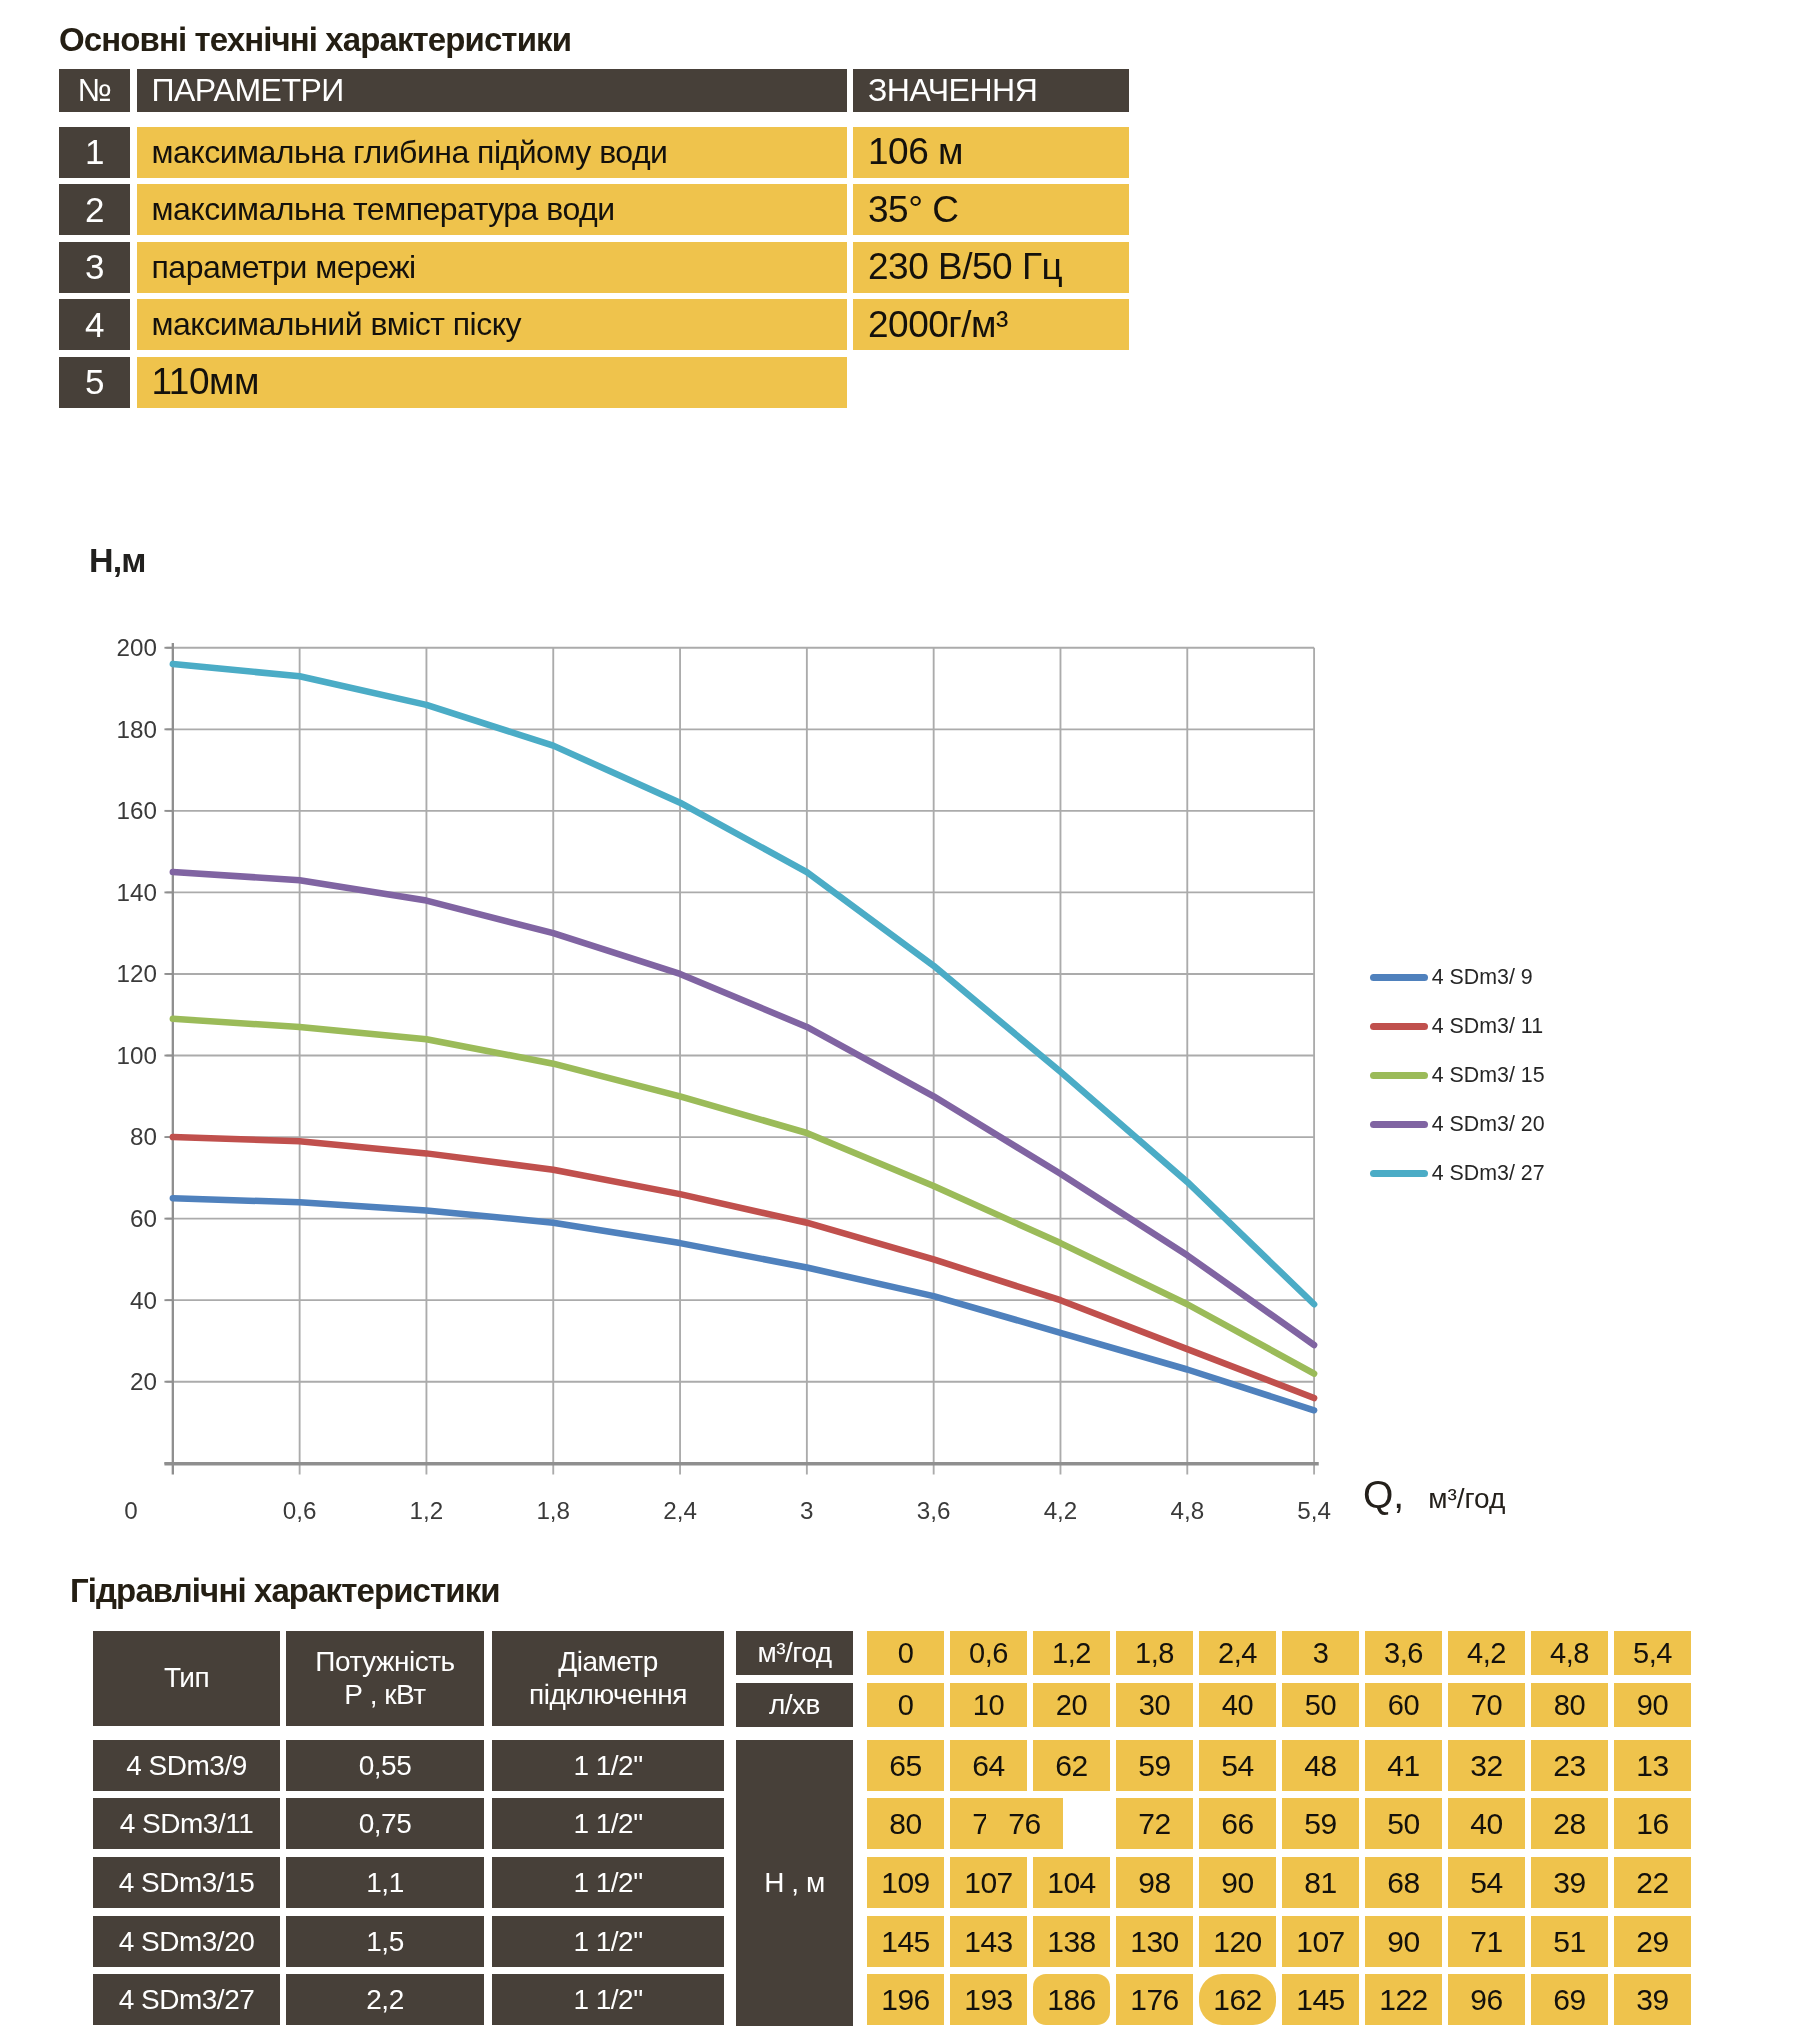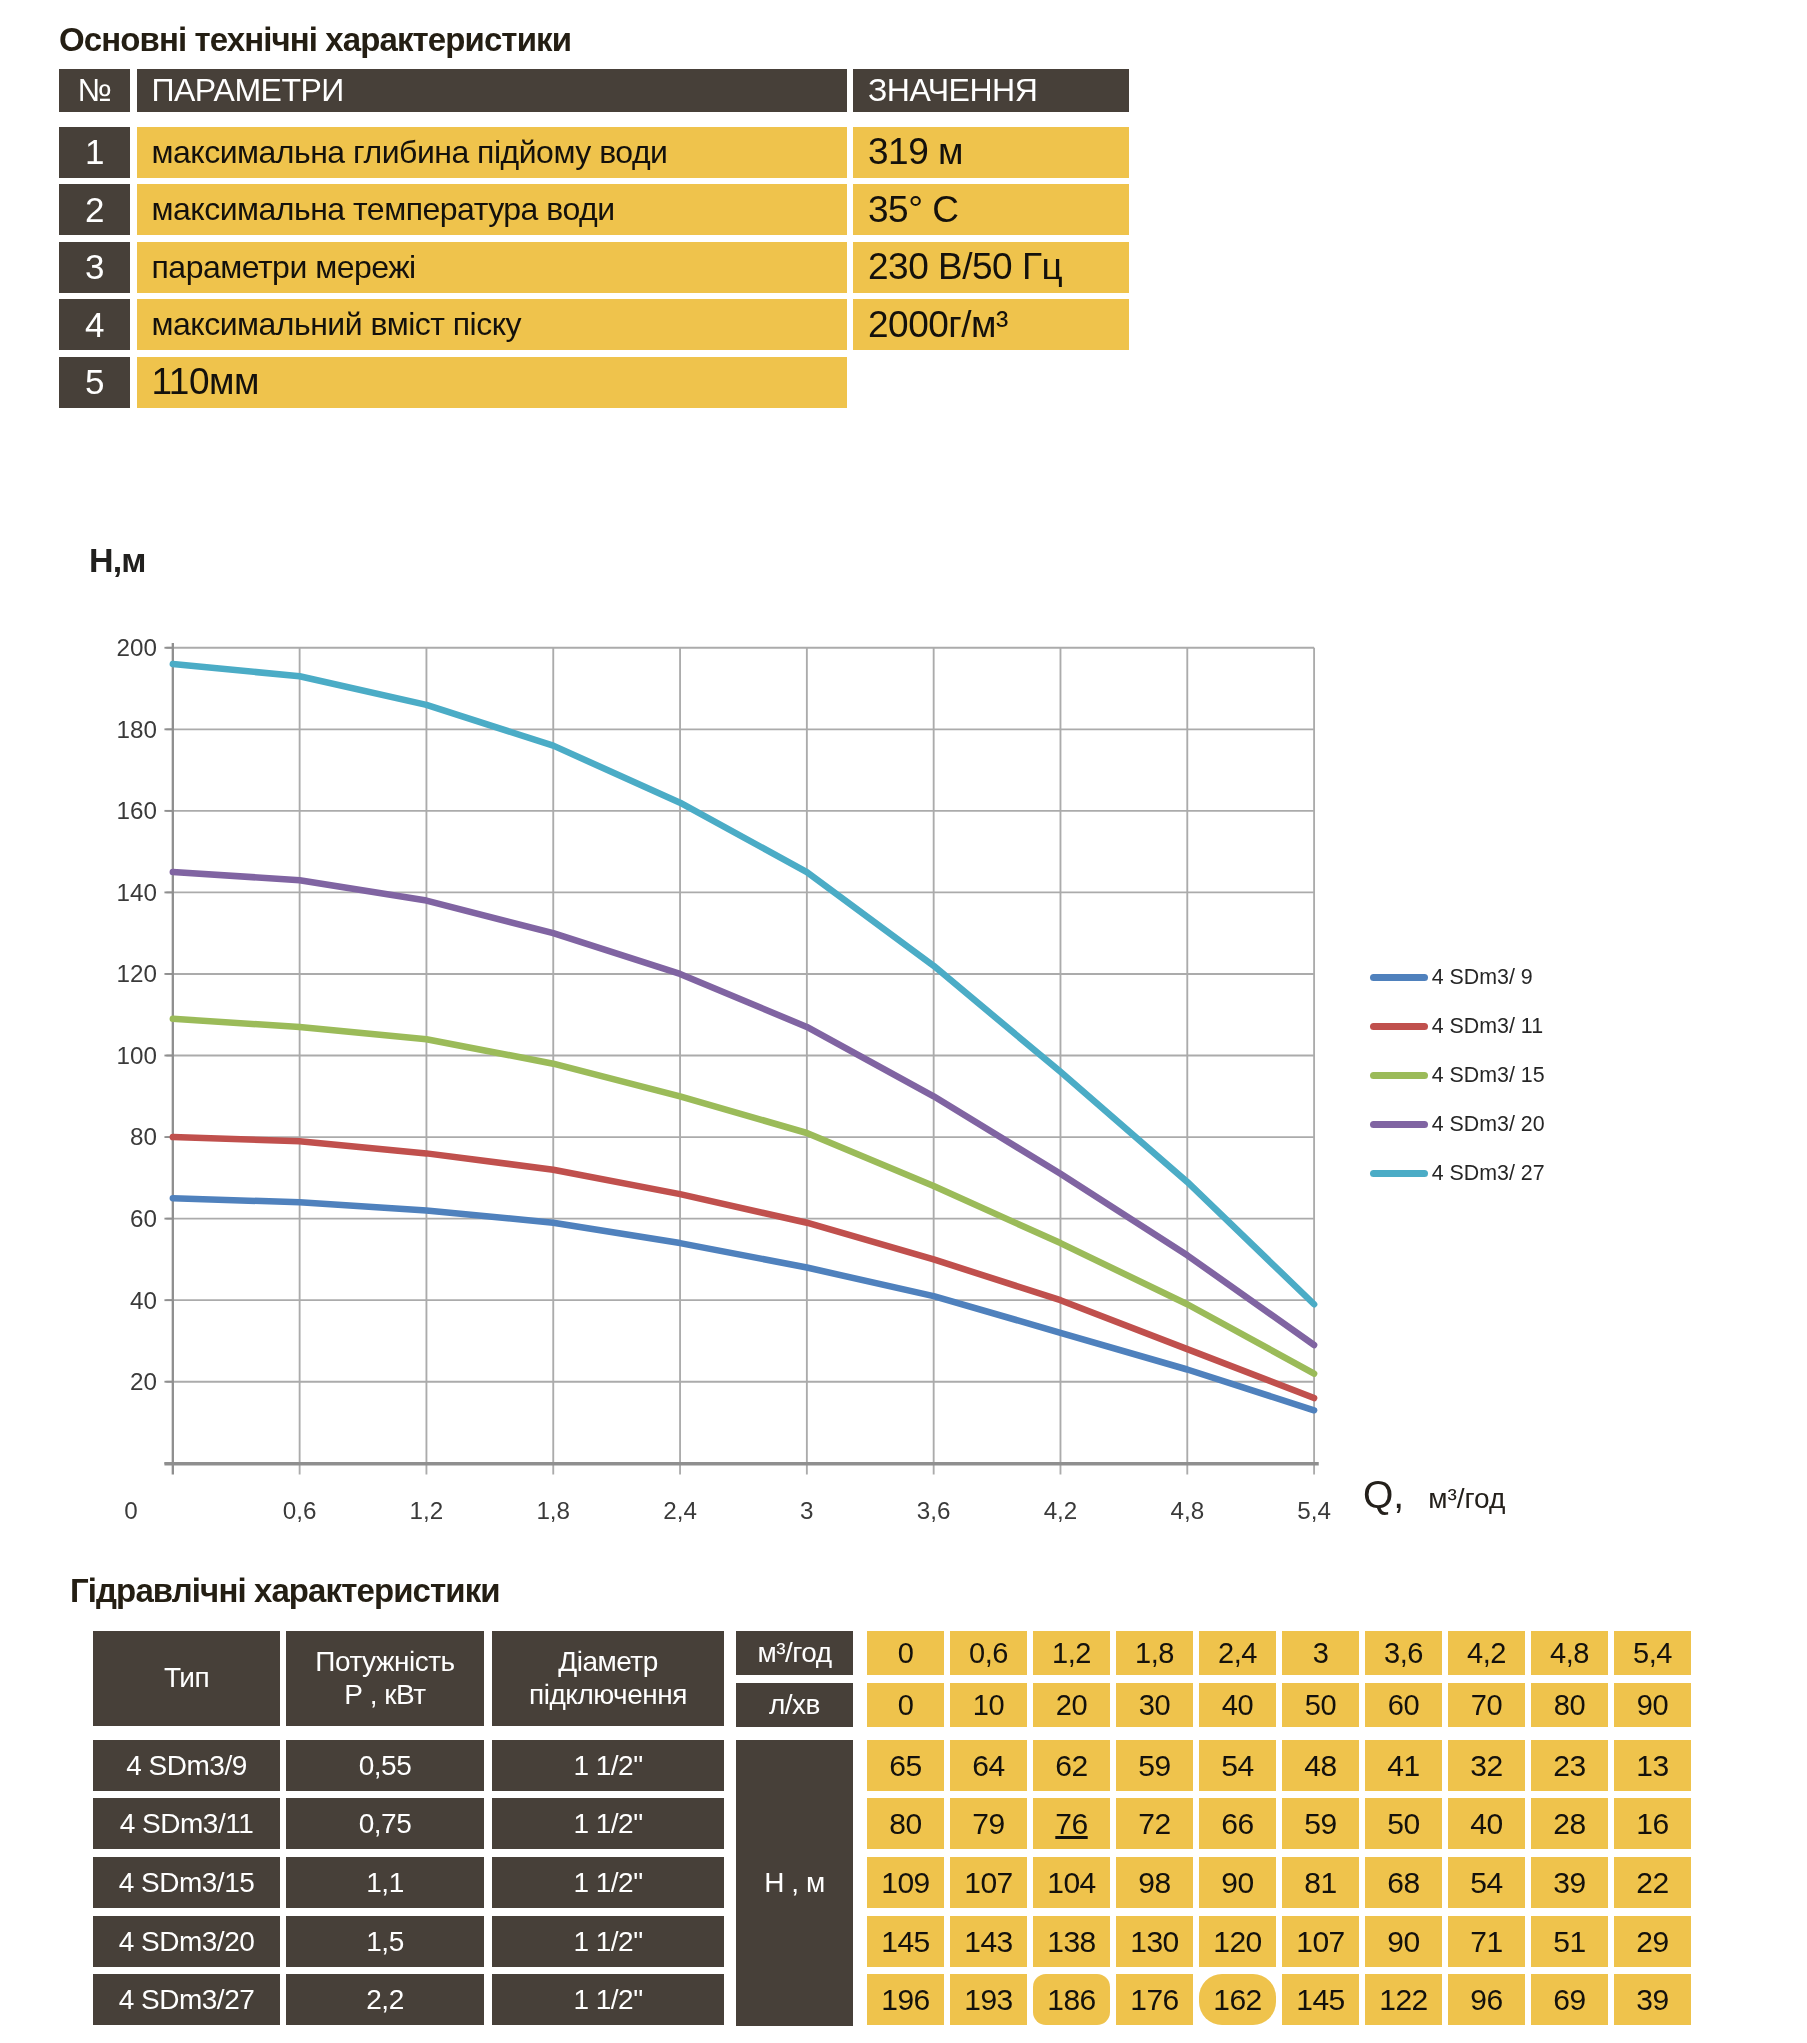--- a/index.html
+++ b/index.html
@@ -45,21 +45,21 @@
 
   <div class="abs sec-title" style="left:59px;top:20.5px;">Основні технічні характеристики</div>
 
   <div class="tech-table">
     <div class="cell dark c-center hdr hdr-txt">№</div>
     <div class="cell dark c-left hdr hdr-txt">ПАРАМЕТРИ</div>
     <div class="cell dark c-left hdr hdr-txt">ЗНАЧЕННЯ</div>
 
     <div class="cell dark c-center num-txt">1</div>
     <div class="cell yellow c-left param-txt">максимальна глибина підйому води</div>
-    <div class="cell yellow c-left val-txt">319 м</div>
+    <div class="cell yellow c-left val-txt">106 м</div>
 
     <div class="cell dark c-center num-txt">2</div>
     <div class="cell yellow c-left param-txt">максимальна температура води</div>
     <div class="cell yellow c-left val-txt">35° С</div>
 
     <div class="cell dark c-center num-txt">3</div>
     <div class="cell yellow c-left param-txt">параметри мережі</div>
     <div class="cell yellow c-left val-txt">230 В/50 Гц</div>
 
     <div class="cell dark c-center num-txt">4</div>
@@ -212,21 +212,21 @@
       <div class="hcell yellow h-val" style="left: 1282px; top: 1740px; width: 77px; height: 51px;">48</div>
       <div class="hcell yellow h-val" style="left: 1365px; top: 1740px; width: 77px; height: 51px;">41</div>
       <div class="hcell yellow h-val" style="left: 1448px; top: 1740px; width: 77px; height: 51px;">32</div>
       <div class="hcell yellow h-val" style="left: 1531px; top: 1740px; width: 77px; height: 51px;">23</div>
       <div class="hcell yellow h-val" style="left: 1614px; top: 1740px; width: 77px; height: 51px;">13</div>
       <div class="hcell dark h-type" style="left: 93px; top: 1798px; width: 187px; height: 51px;">4 SDm3/11</div>
       <div class="hcell dark h-type" style="left: 286px; top: 1798px; width: 198px; height: 51px;">0,75</div>
       <div class="hcell dark h-type" style="left: 492px; top: 1798px; width: 232px; height: 51px;">1 1/2"</div>
       <div class="hcell yellow h-val" style="left: 867px; top: 1798px; width: 77px; height: 51px;">80</div>
       <div class="hcell yellow h-val" style="left: 950px; top: 1798px; width: 77px; height: 51px;">79</div>
-      <div class="hcell yellow h-val" style="left: 1033px; top: 1798px; width: 77px; height: 51px; text-decoration: underline;">76</div>
+      <div class="hcell yellow h-val" style="left: 986px; top: 1798px; width: 77px; height: 51px;">76</div>
       <div class="hcell yellow h-val" style="left: 1116px; top: 1798px; width: 77px; height: 51px;">72</div>
       <div class="hcell yellow h-val" style="left: 1199px; top: 1798px; width: 77px; height: 51px;">66</div>
       <div class="hcell yellow h-val" style="left: 1282px; top: 1798px; width: 77px; height: 51px;">59</div>
       <div class="hcell yellow h-val" style="left: 1365px; top: 1798px; width: 77px; height: 51px;">50</div>
       <div class="hcell yellow h-val" style="left: 1448px; top: 1798px; width: 77px; height: 51px;">40</div>
       <div class="hcell yellow h-val" style="left: 1531px; top: 1798px; width: 77px; height: 51px;">28</div>
       <div class="hcell yellow h-val" style="left: 1614px; top: 1798px; width: 77px; height: 51px;">16</div>
       <div class="hcell dark h-type" style="left: 93px; top: 1857px; width: 187px; height: 51px;">4 SDm3/15</div>
       <div class="hcell dark h-type" style="left: 286px; top: 1857px; width: 198px; height: 51px;">1,1</div>
       <div class="hcell dark h-type" style="left: 492px; top: 1857px; width: 232px; height: 51px;">1 1/2"</div>

